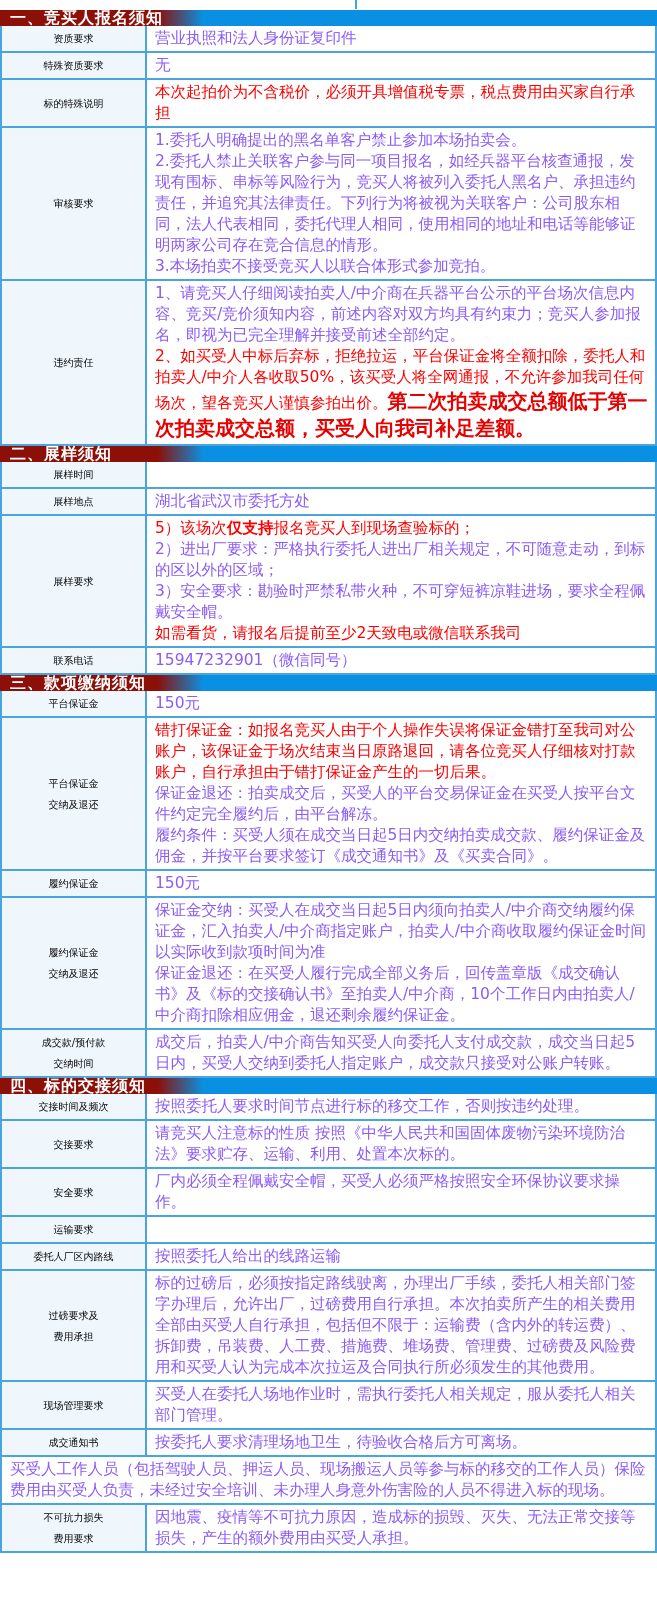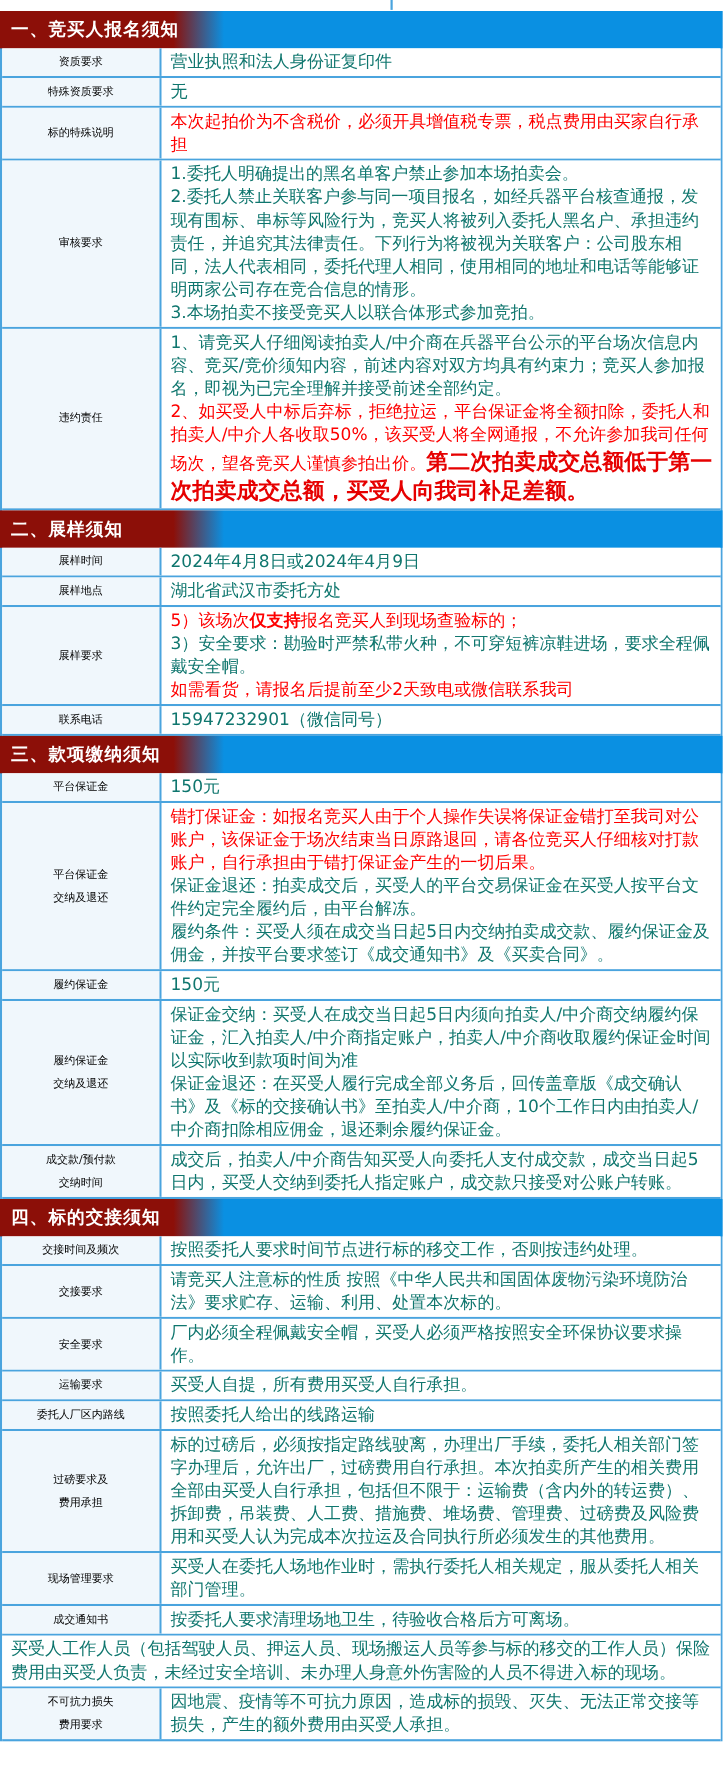--- a/index.html
+++ b/index.html
@@ -18,21 +18,21 @@
     font-family:"DejaVu Sans",sans-serif;
     color:#000;
   }
   .top-strip{position:relative;height:10px;background:#fff;}
   .top-stub{position:absolute;left:355px;top:0;width:2px;height:9px;background:var(--border);}
   .notice-table{
     border-left:2px solid var(--border);
     border-right:2px solid var(--border);
   }
   .section-header{
-    height:34px;
+    height:16px;
     display:flex;align-items:center;
     padding-left:10px;
     margin-left:-2px;margin-right:-2px;
     background:linear-gradient(90deg,var(--hdr-red) 0%,var(--hdr-red) 24%,var(--hdr-blue) 31%,var(--hdr-blue) 100%);
     color:var(--hdr-text);
     font-weight:bold;font-size:16px;letter-spacing:1px;
   }
   .row{
     display:flex;align-items:stretch;
     border-bottom:2px solid var(--border);
@@ -48,21 +48,21 @@
     white-space:pre-line;
     padding:2px 4px;
   }
   .content-cell{
     flex:1 1 auto;
     background:#fff;
     padding:2px 6px 2px 8px;
     display:flex;flex-direction:column;justify-content:center;
   }
   .para{font-size:15.5px;line-height:21px;word-break:break-all;}
-  .seg-n{color:#0f766e;}
+  .seg-n{color:#8b5cf6;}
   .seg-r{color:var(--red);}
   .seg-rb{color:var(--red);font-weight:bold;text-align:center;}
   .seg-big{
     color:var(--big-red);
     font-family:"DejaVu Serif",serif;
     font-weight:bold;
     font-size:20px;line-height:27px;
   }
 </style>
 </head>
@@ -103,34 +103,32 @@
     <div class="row">
       <div class="label-cell">违约责任</div>
       <div class="content-cell">
         <div class="para"><span class="seg-n">1、请竞买人仔细阅读拍卖人/中介商在兵器平台公示的平台场次信息内容、竞买/竞价须知内容，前述内容对双方均具有约束力；竞买人参加报名，即视为已完全理解并接受前述全部约定。</span></div>
         <div class="para"><span class="seg-r">2、如买受人中标后弃标，拒绝拉运，平台保证金将全额扣除，委托人和拍卖人/中介人各收取50%，该买受人将全网通报，不允许参加我司任何场次，望各竞买人谨慎参拍出价。</span><span class="seg-big">第二次拍卖成交总额低于第一次拍卖成交总额，买受人向我司补足差额。</span></div>
       </div>
     </div>
     <div class="section-header">二、展样须知</div>
     <div class="row">
       <div class="label-cell">展样时间</div>
-      <div class="content-cell">
-        <div class="para"><span class="seg-n">2024年4月8日或2024年4月9日</span></div>
-      </div>
     </div>
     <div class="row">
       <div class="label-cell">展样地点</div>
       <div class="content-cell">
         <div class="para"><span class="seg-n">湖北省武汉市委托方处</span></div>
       </div>
     </div>
     <div class="row">
       <div class="label-cell">展样要求</div>
       <div class="content-cell">
         <div class="para"><span class="seg-r">5）该场次</span><span class="seg-rb">仅支持</span><span class="seg-r">报名竞买人到现场查验标的；</span></div>
+        <div class="para"><span class="seg-n">2）进出厂要求：严格执行委托人进出厂相关规定，不可随意走动，到标的区以外的区域；</span></div>
         <div class="para"><span class="seg-n">3）安全要求：勘验时严禁私带火种，不可穿短裤凉鞋进场，要求全程佩戴安全帽。</span></div>
         <div class="para"><span class="seg-r">如需看货，请报名后提前至少2天致电或微信联系我司</span></div>
       </div>
     </div>
     <div class="row">
       <div class="label-cell">联系电话</div>
       <div class="content-cell">
         <div class="para"><span class="seg-n">15947232901（微信同号）</span></div>
       </div>
     </div>
@@ -185,23 +183,20 @@
       </div>
     </div>
     <div class="row">
       <div class="label-cell">安全要求</div>
       <div class="content-cell">
         <div class="para"><span class="seg-n">厂内必须全程佩戴安全帽，买受人必须严格按照安全环保协议要求操作。</span></div>
       </div>
     </div>
     <div class="row">
       <div class="label-cell">运输要求</div>
-      <div class="content-cell">
-        <div class="para"><span class="seg-n">买受人自提，所有费用买受人自行承担。</span></div>
-      </div>
     </div>
     <div class="row">
       <div class="label-cell">委托人厂区内路线</div>
       <div class="content-cell">
         <div class="para"><span class="seg-n">按照委托人给出的线路运输</span></div>
       </div>
     </div>
     <div class="row">
       <div class="label-cell">过磅要求及
 费用承担</div>

